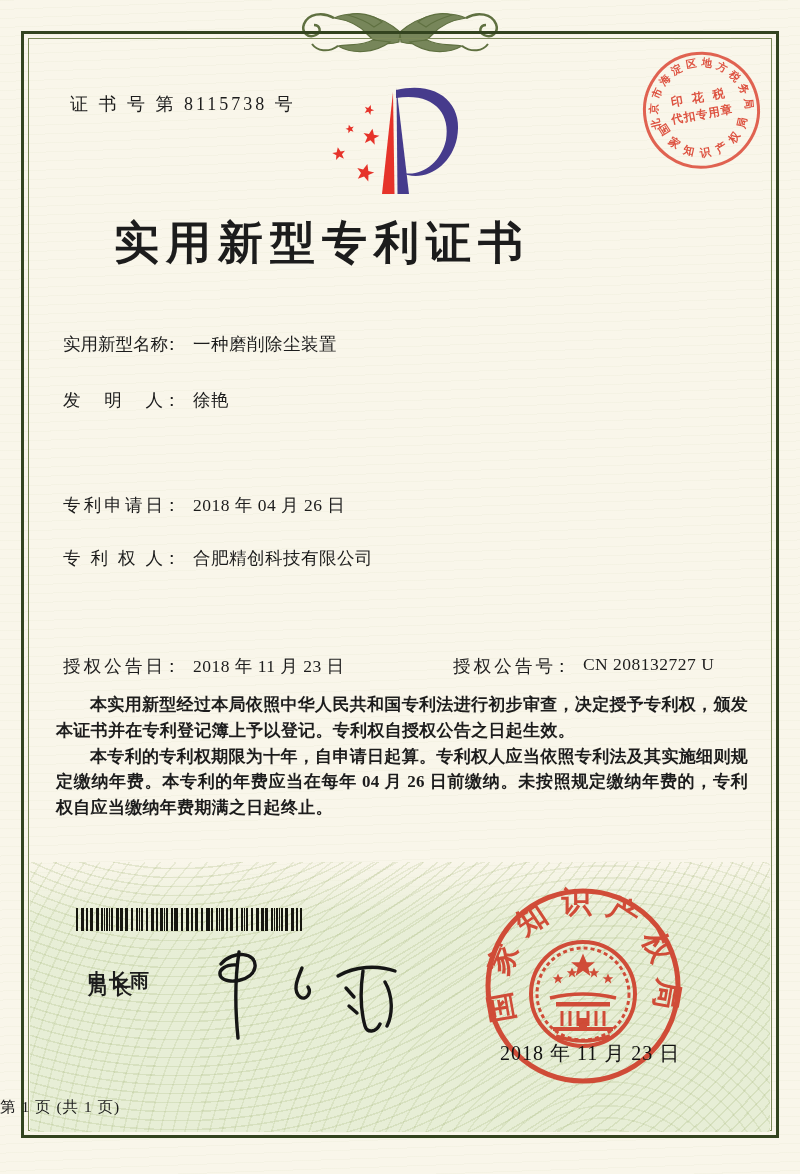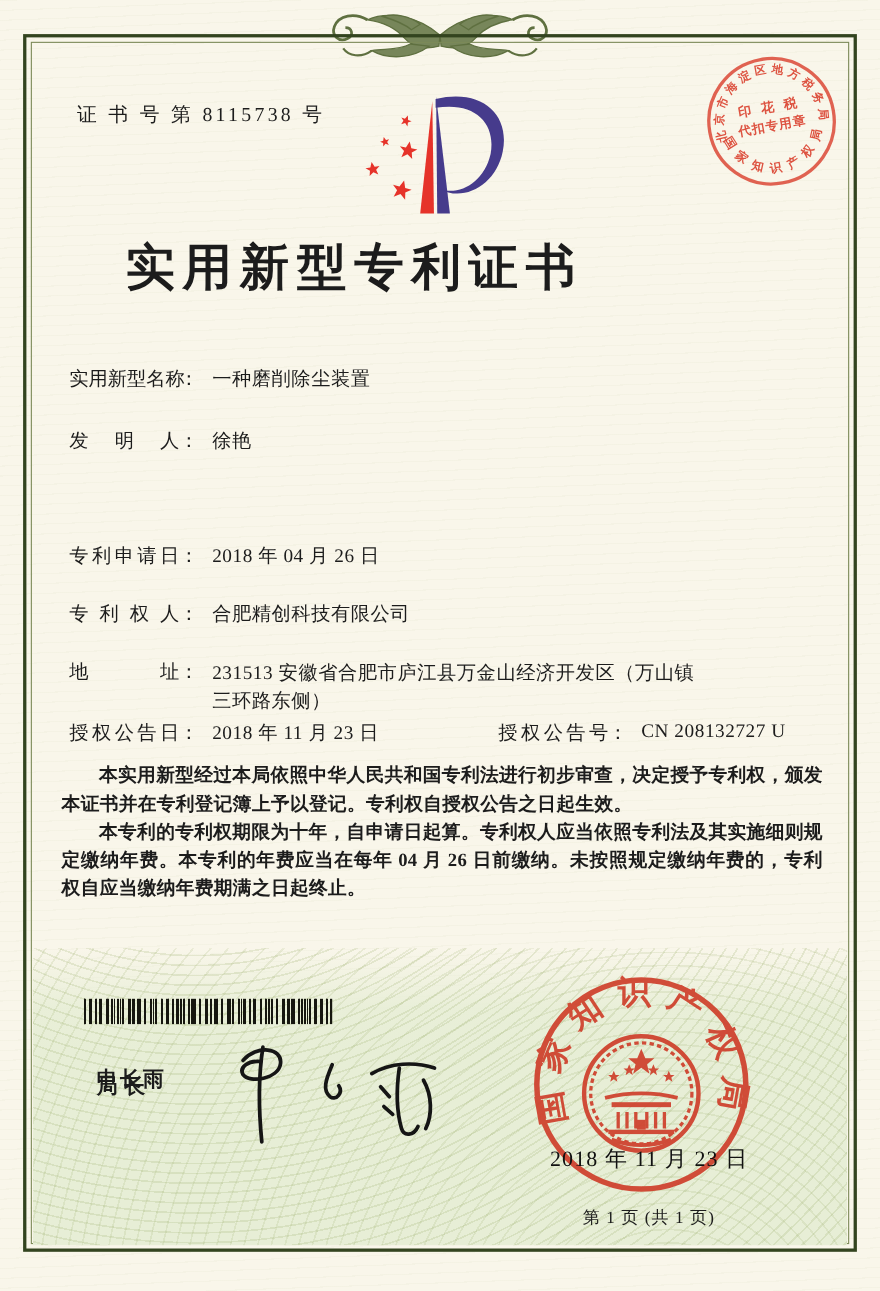--- a/index.html
+++ b/index.html
@@ -43,21 +43,21 @@
       repeating-linear-gradient(90deg,#16160f 0 1px,rgba(0,0,0,0) 1px 11px);
   }
   .director-title{position:absolute;left:88px;top:975px;font-size:19px;font-weight:700;
                   font-family:"Liberation Sans","DejaVu Sans",sans-serif;letter-spacing:6px;}
   .director-name{position:absolute;left:88px;top:968px;font-size:19px;font-weight:700;
                  font-family:"Liberation Sans","DejaVu Sans",sans-serif;letter-spacing:2px;}
   .signature{position:absolute;left:205px;top:940px;}
   .grant-seal{position:absolute;left:468px;top:878px;}
   .seal-date{position:absolute;left:500px;top:1040px;font-size:20px;letter-spacing:1px;color:#111;}
   .stamp{position:absolute;left:640px;top:48px;transform:rotate(-10deg);}
-  .footer{position:absolute;left:0;top:1097px;width:650px;text-align:right;font-size:15.5px;letter-spacing:1px;}
+  .footer{position:absolute;left:0;top:1097px;width:650px;text-align:left;font-size:15.5px;letter-spacing:1px;}
   .ornament{position:absolute;left:250px;top:2px;}
 </style>
 </head>
 <body>
 
 <div class="page">
 
   <svg class="ornament" width="300" height="60" viewBox="0 0 300 60">
     <g id="orn-side" fill="#77865a" stroke="#5f7040" stroke-width="1.2">
       <path d="M150,30 C170,12 198,8 216,16 C202,18 190,24 183,32 C176,40 166,44 151,40 Z"></path>
@@ -128,24 +128,20 @@
   <div class="frow" style="top:493px">
     <span class="flabel">专利申请日</span><span class="fcolon">：</span>
     <span class="fvalue">2018 年 04 月 26 日</span>
   </div>
 
   <div class="frow" style="top:546px">
     <span class="flabel">专利权人</span><span class="fcolon">：</span>
     <span class="fvalue">合肥精创科技有限公司</span>
   </div>
 
-  <div class="frow" style="top:598px">
-    <span class="flabel">地址</span><span class="fcolon">：</span>
-    <span class="fvalue fvalue-wrap">231513 安徽省合肥市庐江县万金山经济开发区（万山镇三环路东侧）</span>
-  </div>
 
   <div class="frow" style="top:654px">
     <span class="flabel">授权公告日</span><span class="fcolon">：</span>
     <span class="fvalue">2018 年 11 月 23 日</span>
     <span class="grant-right">
       <span class="flabel">授权公告号</span><span class="fcolon">：</span>
       <span class="fvalue">CN 208132727 U</span>
     </span>
   </div>
 

